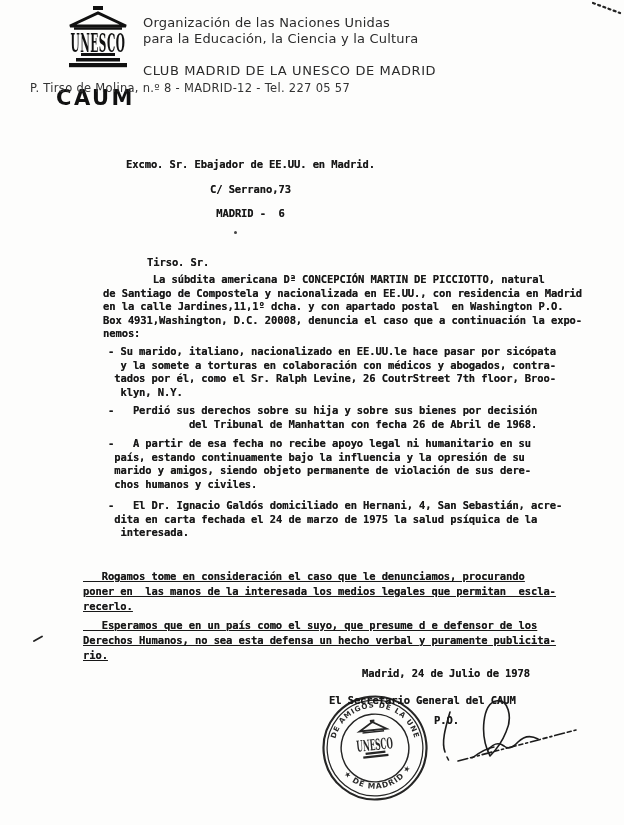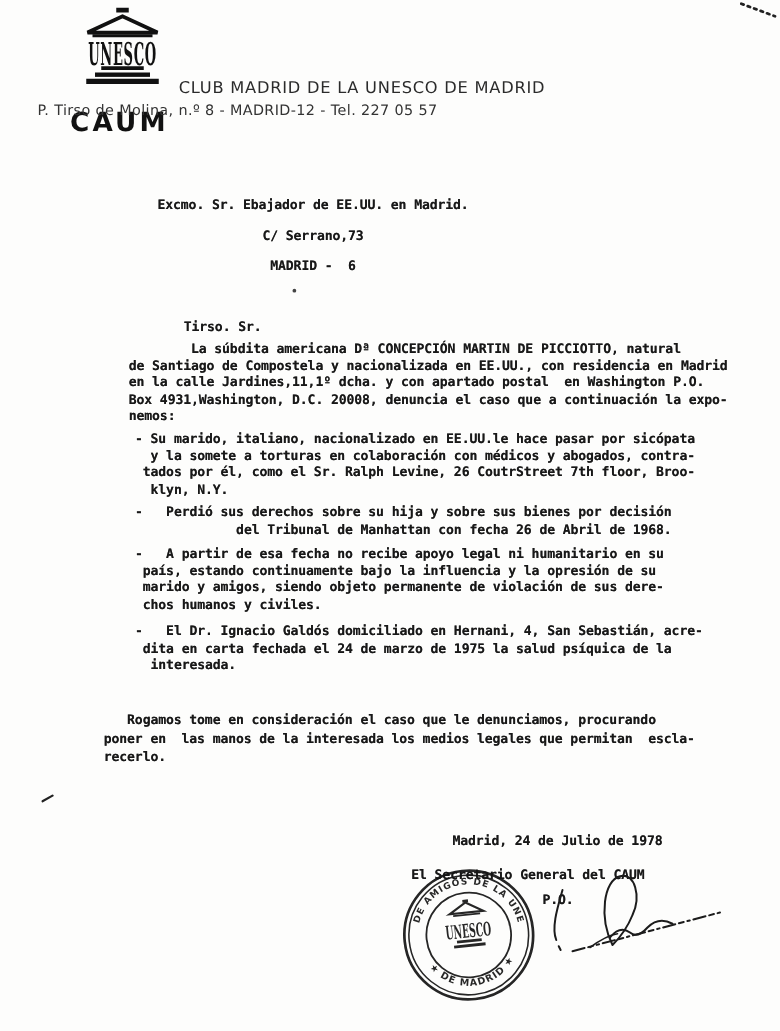--- a/index.html
+++ b/index.html
@@ -7,21 +7,21 @@
     position:relative;width:624px;height:825px;background:#fdfdfc;
     overflow:hidden;font-family:"DejaVu Sans",sans-serif;color:#1a1a1a;
   }
   .abs{position:absolute;}
   .mono{
     font-family:"DejaVu Sans Mono","Liberation Mono",monospace;
     font-weight:700;font-size:10.5px;line-height:13.5px;
     letter-spacing:-0.1px;color:#181818;white-space:pre;
     text-shadow:0 0 .5px rgba(10,10,10,.65);
   }
-  .lh15{line-height:15px;}
+  .lh15{line-height:15px;text-decoration:underline;}
   .lh24{line-height:24.5px;}
   .hdr-org{font-size:13px;line-height:16px;color:#2b2b2b;letter-spacing:.2px;}
   .hdr-club{font-size:13px;color:#2b2b2b;letter-spacing:.6px;}
   .hdr-addr{font-size:11.5px;color:#333;letter-spacing:.3px;}
   .caum{font-size:21px;font-weight:900;letter-spacing:2.5px;color:#111;}
   .faint{opacity:.48;filter:blur(.3px);}
   svg{display:block;}
   .dot{width:3px;height:3px;background:#444;border-radius:50%;}
 </style>
 </head>
@@ -35,20 +35,24 @@
       <polygon points="10,20 38,7 66,20" fill="none" stroke="#111" stroke-width="3"></polygon>
       <line x1="14" y1="22.5" x2="62" y2="22.5" stroke="#111" stroke-width="2.4"></line>
       <text x="38" y="19.2" text-anchor="middle" transform="scale(1,2.4)" font-family="DejaVu Serif, serif" font-weight="bold" font-size="10.5" letter-spacing="0.5" fill="#111">UNESCO</text>
       <rect x="21" y="47" width="34" height="3" fill="#111"></rect>
       <rect x="16" y="52" width="44" height="3.5" fill="#111"></rect>
       <rect x="9" y="57" width="58" height="4.2" fill="#111"></rect>
     </svg>
   </div>
   <div class="abs caum" style="left:56px;top:59px;margin-top:27px;">CAUM</div>
 
+  <div class="abs hdr-org" style="left:143px;top:15px;">
+    <div>Organización de las Naciones Unidas</div>
+    <div>para la Educación, la Ciencia y la Cultura</div>
+  </div>
   <div class="abs hdr-club" style="left:143px;top:63px;">CLUB MADRID DE LA UNESCO DE MADRID</div>
   <div class="abs hdr-addr" style="left:30px;top:81px;">P. Tirso de Molina, n.º 8 - MADRID-12 - Tel. 227 05 57</div>
 
   <div class="abs" style="left:592px;top:1px;">
     <svg width="30" height="14" viewBox="0 0 30 14">
       <line x1="1" y1="2" x2="28" y2="12" stroke="#222" stroke-width="2.2" stroke-dasharray="2 3.5" stroke-linecap="round"></line>
     </svg>
   </div>
   <div class="abs" style="left:33px;top:635px;">
     <svg width="12" height="8" viewBox="0 0 12 8">
@@ -83,20 +87,23 @@
  chos humanos y civiles.</div>
 
   <div class="abs mono" style="left:108px;top:499px;">-   El Dr. Ignacio Galdós domiciliado en Hernani, 4, San Sebastián, acre-
  dita en carta fechada el 24 de marzo de 1975 la salud psíquica de la
   interesada.</div>
 
   <div class="abs mono lh15" style="left:83px;top:569px;">   Rogamos tome en consideración el caso que le denunciamos, procurando
 poner en  las manos de la interesada los medios legales que permitan  escla-
 recerlo.</div>
 
+  <div class="abs mono lh15" style="left:83px;top:618px;">   Esperamos que en un país como el suyo, que presume d e defensor de los
+Derechos Humanos, no sea esta defensa un hecho verbal y puramente publicita-
+rio.</div>
 
   <div class="abs mono" style="left:362px;top:667px;">Madrid, 24 de Julio de 1978</div>
 
   <div class="abs mono" style="left:329px;top:694px;">El Secretario General del CAUM</div>
 
   <div class="abs mono" style="left:434px;top:714px;">P.O.</div>
 
   <div class="abs" style="left:428px;top:692px;">
     <svg width="160" height="80" viewBox="0 0 160 80">
       <g fill="none" stroke="#1c1c1c" stroke-width="1.6" stroke-linecap="round">

